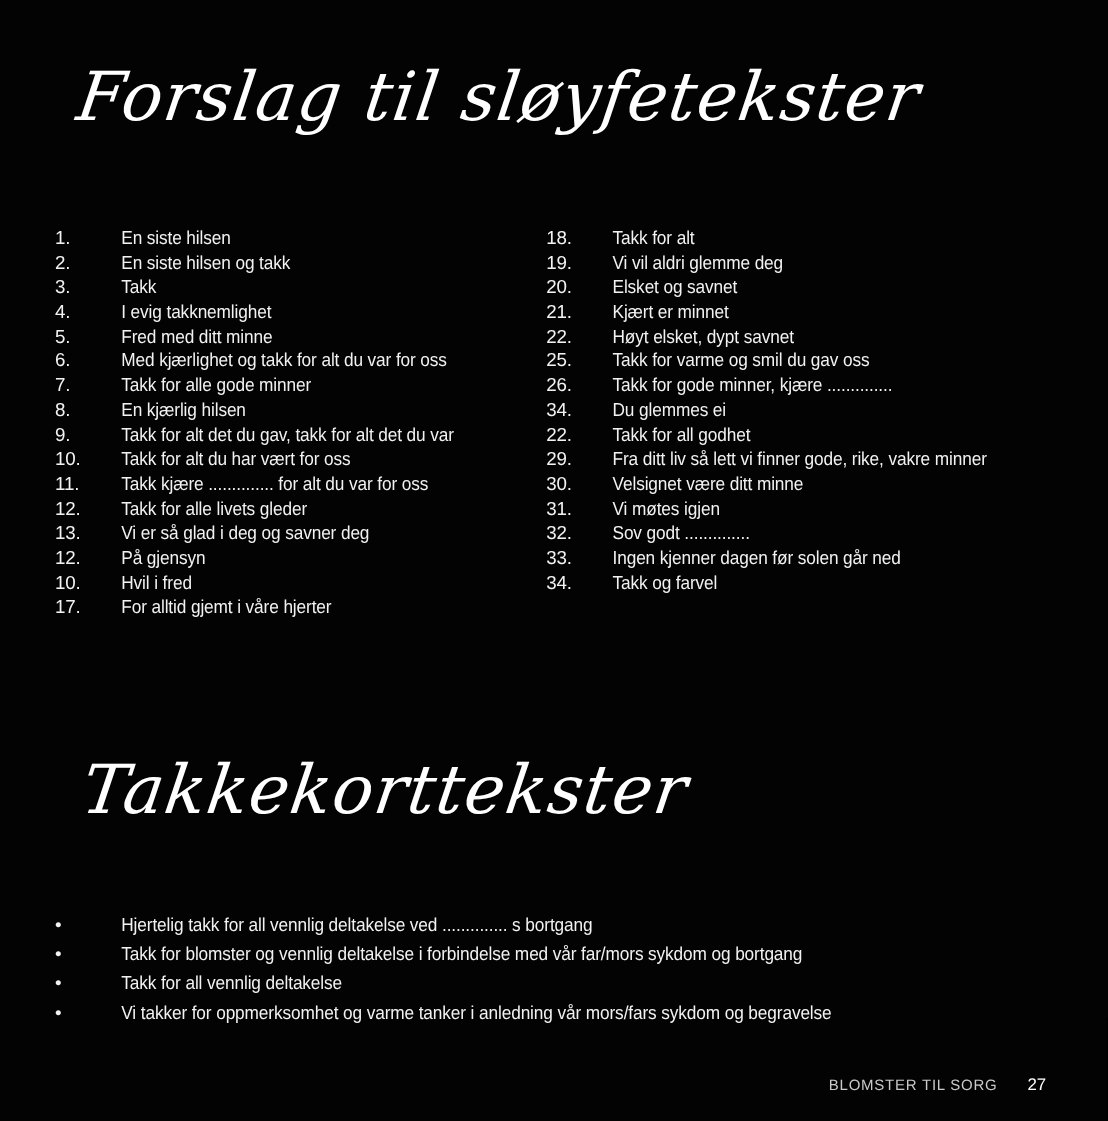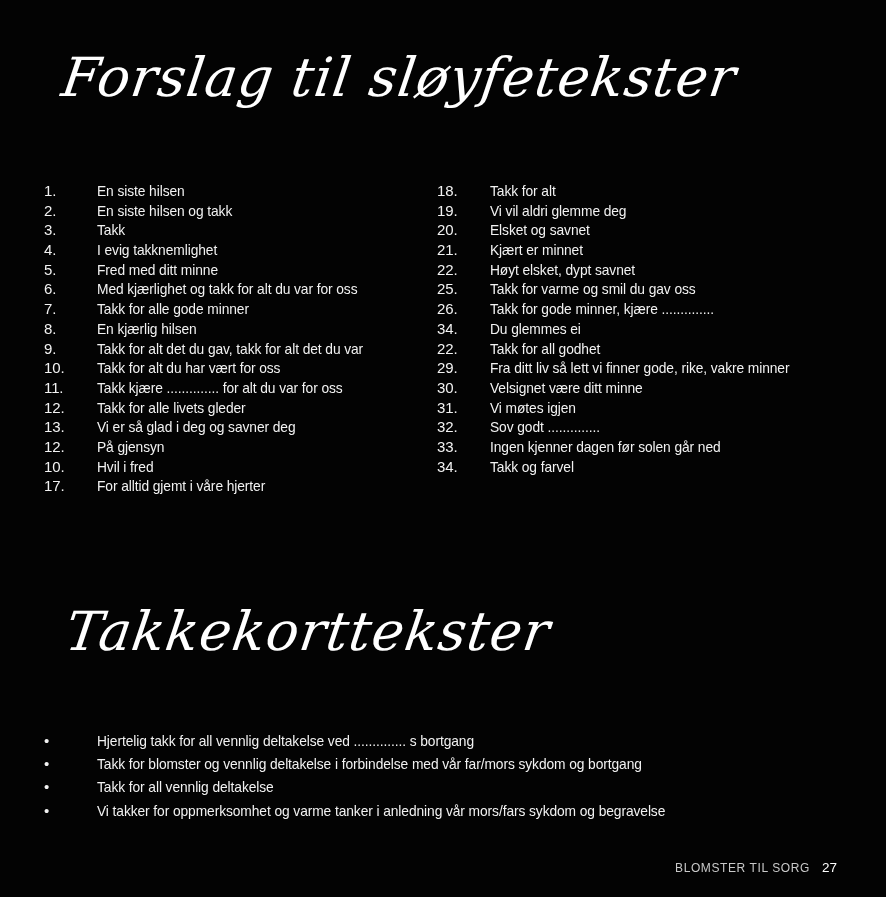--- a/index.html
+++ b/index.html
@@ -52,21 +52,21 @@
   }
   ul.bullets { left: 44px; top: 729px; }
   ul.bullets .row { height: 23.2px; line-height: 23.2px; }
   .bullet { font-size: 15px; }
 
   .footer {
     position: absolute;
     top: 860px; right: 49px;
     display: flex;
     align-items: baseline;
-    gap: 12px;
+    gap: 24px;
   }
   .footer-label {
     font-size: 12px;
     letter-spacing: 0.6px;
     color: #c9c9c9;
   }
   .footer-page {
     font-size: 13.5px;
     font-weight: normal;
     color: #ffffff;

